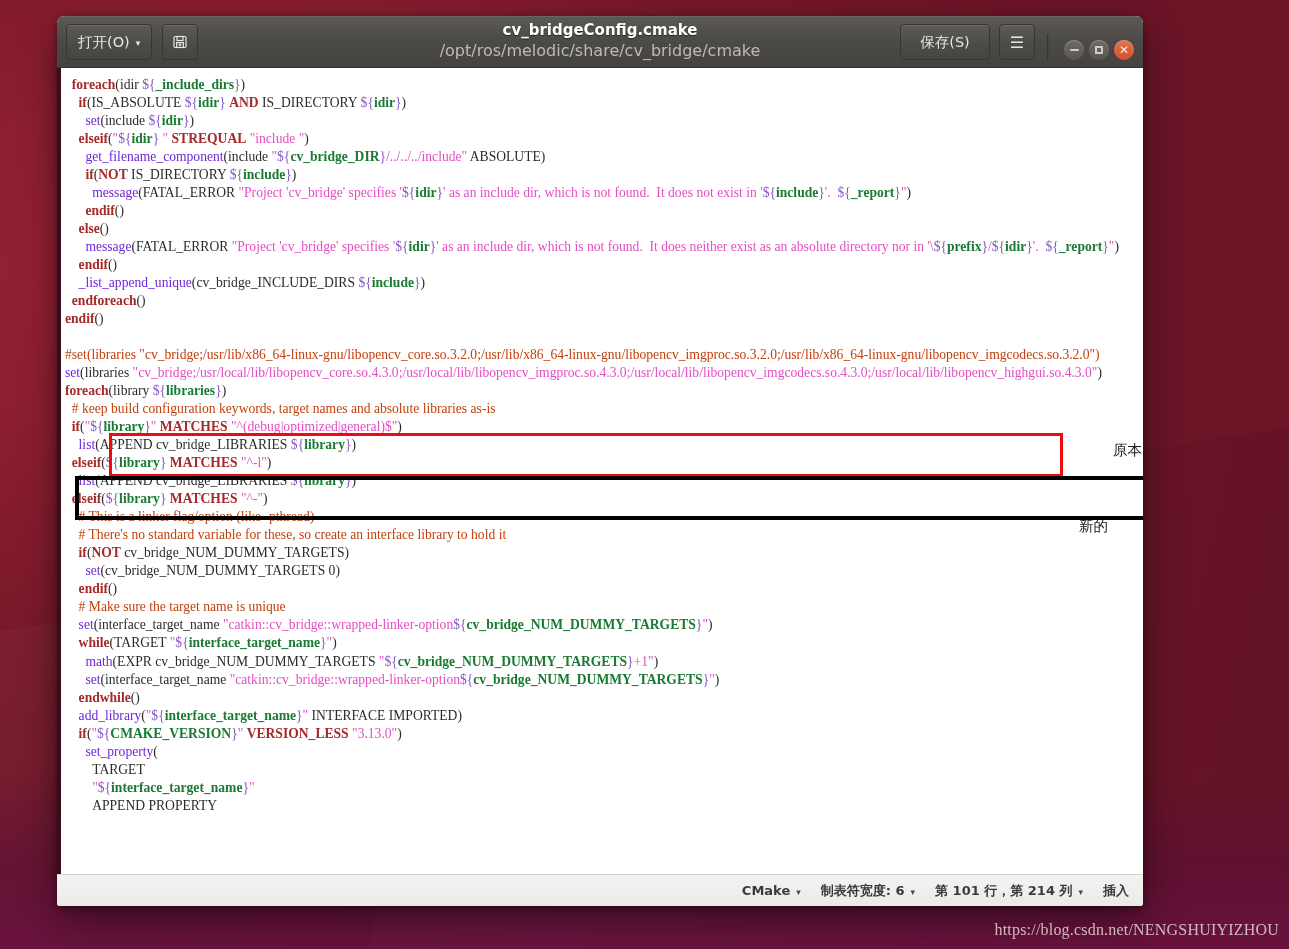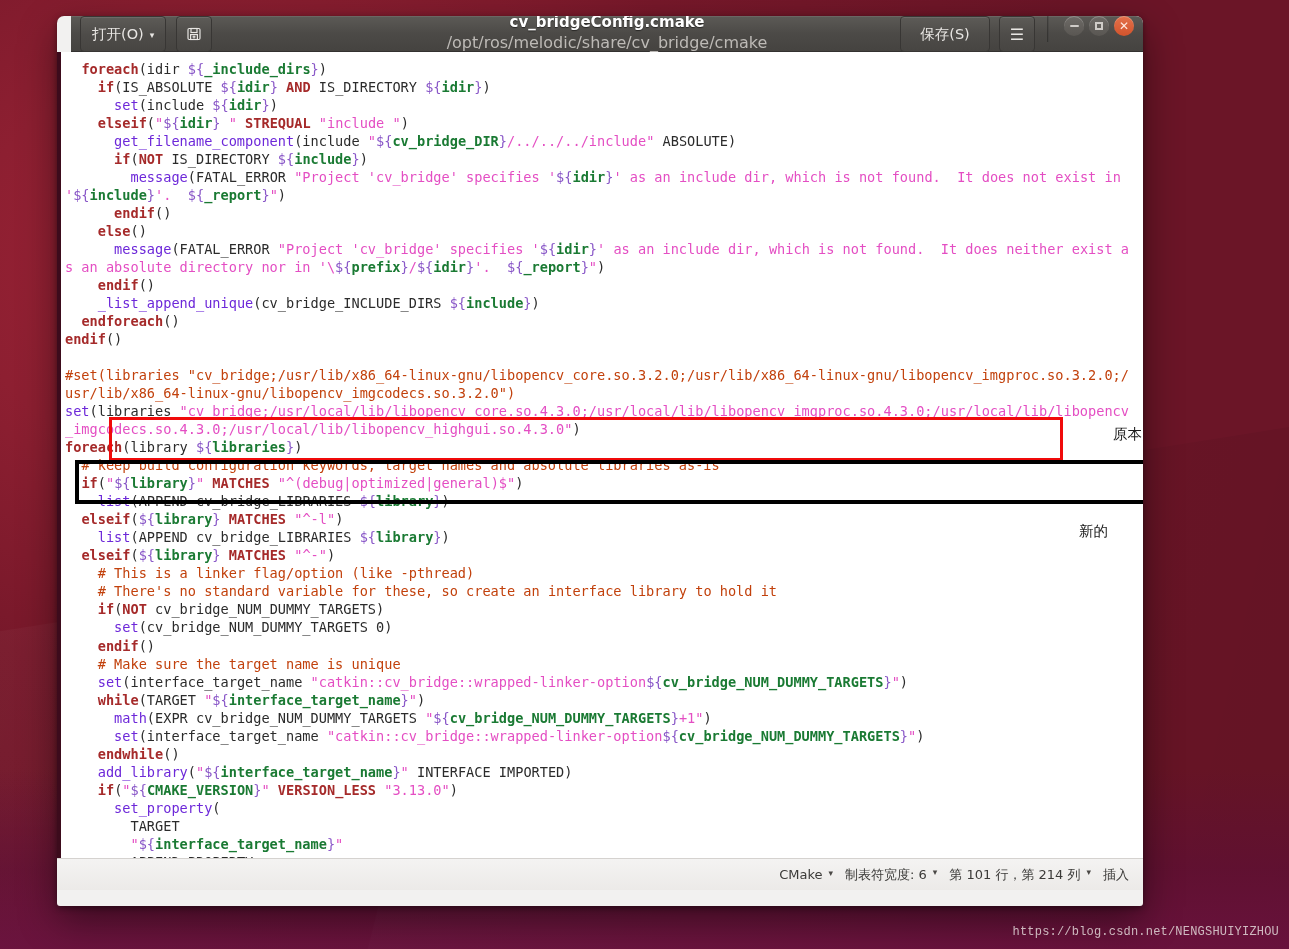--- a/index.html
+++ b/index.html
@@ -53,29 +53,28 @@
     height: 890px;
     border-radius: 7px 7px 3px 3px;
     box-shadow: 0 14px 38px rgba(0,0,0,0.45), 0 2px 6px rgba(0,0,0,0.4);
     overflow: hidden;
     background: #f2f1f0;
   }
 
   
   #titlebar {
     position: relative;
-    height: 36px;
+    height: 52px;
     background: linear-gradient(180deg, #5b5955 0%, #4c4a47 48%, #454340 100%);
     border-bottom: 1px solid #333130;
     border-top: 1px solid #6a6763;
     display: flex;
     align-items: center;
     padding: 0 9px;
     box-sizing: border-box;
-    margin-left: 14px;
   }
 
   .tb-btn {
     background: linear-gradient(180deg, #5d5b57 0%, #4e4c49 52%, #474542 100%);
     border: 1px solid #383634;
     border-radius: 4px;
     color: #e8e6e3;
     height: 34px;
     display: flex;
     align-items: center;
@@ -116,21 +115,21 @@
   #title-sub {
     font-size: 16px;
     color: #bdbab6;
     line-height: 1.3;
     margin-top: 1px;
   }
 
   #titlebar-right {
     margin-left: auto;
     display: flex;
-    align-items: flex-start;
+    align-items: flex-end;
     z-index: 2;
   }
   #save-button {
     min-width: 66px;
     margin-right: 9px;
   }
   #hamburger-button {
     width: 34px;
     padding: 0;
     font-size: 16px;
@@ -181,20 +180,21 @@
     font-size: 13.6px;
     line-height: 18.02px;
     color: #2b2b2b;
     padding: 8px 0 0 0;
     white-space: pre-wrap;
     word-break: break-all;
   }
   #code .ln {
     padding-left: 4px;
     padding-right: 6px;
+    font-family: Liberation Serif, serif;
   }
 
   
   .kw   { color: #a52a2a; font-weight: bold; }           
   .fn   { color: #6d28d9; }                               
   .str  { color: #e44ec3; }                               
   .var  { color: #1a7a33; font-weight: bold; }            
   .dol  { color: #8a58c8; }                               
   .cmt  { color: #c2410c; }                               
   .plain{ color: #2b2b2b; }
@@ -223,57 +223,59 @@
 
   .annot {
     position: absolute;
     font-family: "DejaVu Sans", "Liberation Sans", sans-serif;
     font-size: 14.5px;
     color: #1b1b1b;
     z-index: 7;
     white-space: nowrap;
   }
   #annot-original { left: 1052px; top: 373px; }
-  #annot-new      { left: 1018px; top: 470px; }
+  #annot-new      { left: 1018px; top: 449px; }
 
   
   #statusbar {
     height: 32px;
     background: linear-gradient(180deg, #f4f3f2 0%, #eceae8 100%);
     border-top: 1px solid #d5d2cf;
     display: flex;
     align-items: center;
     justify-content: flex-end;
     padding-right: 14px;
     font-size: 13px;
     color: #3b3a38;
     box-sizing: border-box;
   }
   .sb-item {
     display: flex;
-    margin-left: 12px;
+    align-items: center;
+    margin-left: 20px;
     cursor: default;
     white-space: nowrap;
+    font-weight: bold;
   }
   .sb-item.clickable { cursor: pointer; }
   .sb-caret {
     margin-left: 6px;
     font-size: 9px;
     position: relative;
     top: 1px;
     color: #4a4845;
   }
 
   
   #watermark {
     position: absolute;
     right: 10px;
     bottom: 10px;
-    font-family: Liberation Mono, monospace;
-    font-size: 12px;
+    font-family: Liberation Serif, serif;
+    font-size: 16px;
     color: #d8c8cc;
     opacity: 0.92;
     letter-spacing: 0.2px;
   }
 </style>
 </head>
 <body>
 
 <div id="desktop">
   <div class="wall-sheen"></div>

